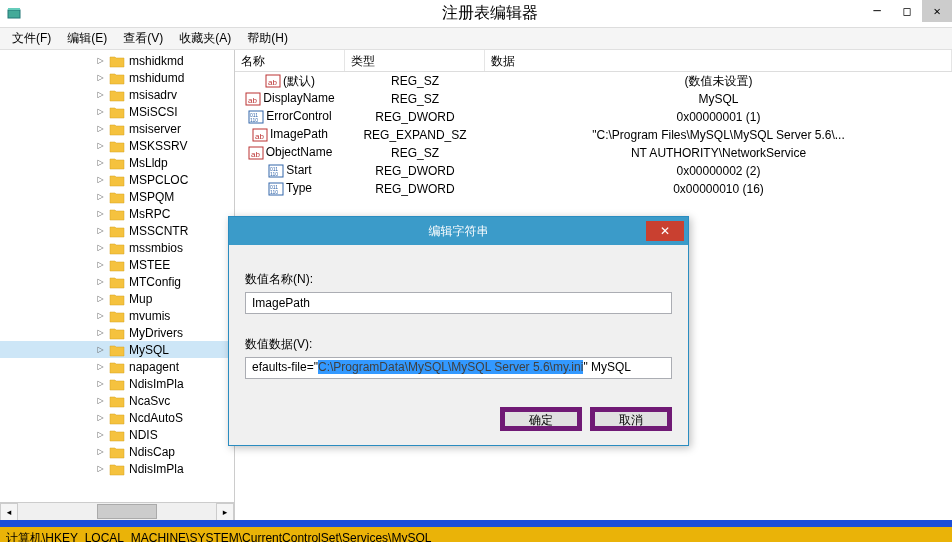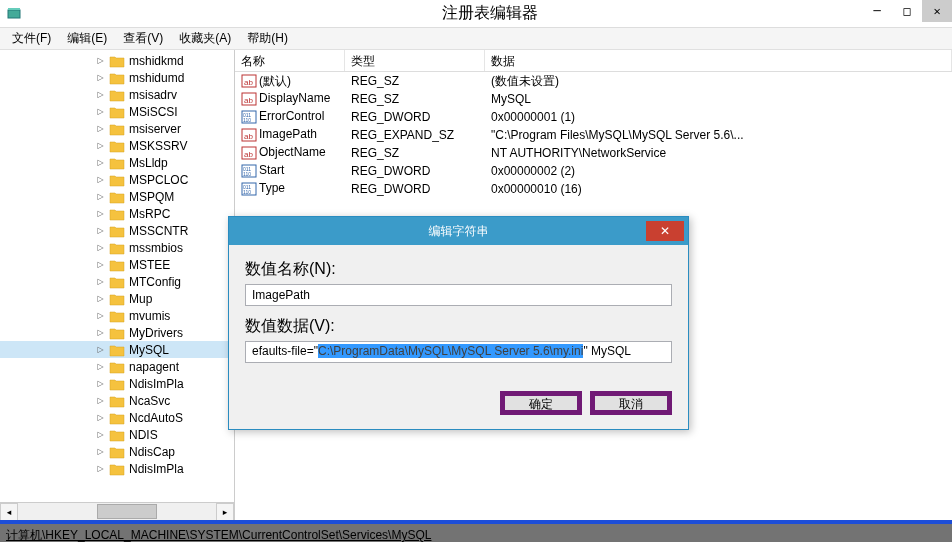--- a/index.html
+++ b/index.html
@@ -29,42 +29,42 @@
 .tree-item .folder-icon { width: 16px; height: 14px; margin-right: 4px; }
 .tree-hscroll { position: absolute; bottom: 0; left: 0; right: 0; height: 18px; background: #f0f0f0; border-top: 1px solid #ccc; display: flex; }
 .tree-hscroll .sbtn { width: 18px; height: 18px; border: 1px solid #ccc; background: #f5f5f5; display: flex; align-items: center; justify-content: center; font-size: 9px; }
 .tree-hscroll .track { flex: 1; background: #f0f0f0; position: relative; }
 .tree-hscroll .thumb { position: absolute; left: 40%; width: 60px; top: 1px; bottom: 1px; background: #ccc; border: 1px solid #aaa; }
 
 
 .list-panel { flex: 1; background: #fff; overflow: hidden; position: relative; }
 .list-header { display: flex; background: #fff; border-bottom: 1px solid #ddd; height: 22px; }
 .list-header .col { padding: 3px 6px; border-right: 1px solid #e5e5e5; font-size: 12px; }
-.list-body .row { display: flex; height: 18px; align-items: center; }
+.list-body .row { display: flex; height: 18px; align-items: center; text-align: center; }
 .list-body .cell { padding: 1px 6px; overflow: hidden; white-space: nowrap; font-size: 12px; }
 .col-name { width: 110px; }
 .col-type { width: 140px; }
 .col-data { flex: 1; }
 .value-icon { width: 16px; height: 16px; margin-right: 2px; display: inline-block; vertical-align: middle; }
 
 
 .dialog { position: absolute; left: 228px; top: 216px; width: 461px; background: #f0f0f0; border: 1px solid #2a8cc0; box-shadow: 2px 2px 8px rgba(0,0,0,0.25); z-index: 100; }
 .dialog-titlebar { height: 28px; background: #3b9bc9; color: #fff; display: flex; align-items: center; position: relative; }
 .dialog-titlebar .dlg-title { flex: 1; text-align: center; font-size: 12px; }
 .dialog-titlebar .dlg-close { width: 38px; height: 20px; position: absolute; right: 4px; top: 4px; background: #c94030; color: #fff; display: flex; align-items: center; justify-content: center; font-size: 12px; }
 .dialog-body { padding: 14px 16px; }
-.dialog-body .field-label { font-size: 16px; margin-bottom: 4px; }
+.dialog-body .field-label { font-size: 12px; margin-bottom: 4px; margin-top: 12px; }
 .dialog-body .field-input { width: 100%; height: 22px; border: 1px solid #abadb3; background: #fff; padding: 2px 6px; font-size: 12px; margin-bottom: 10px; }
 .dialog-body .field-input.data-field { margin-bottom: 14px; }
 .selected-text { background: #3399ff; color: #404040; }
 .dialog-buttons { display: flex; justify-content: flex-end; gap: 8px; padding: 0 16px 14px; }
 .dialog-buttons button { width: 82px; height: 24px; background: #e1e1e1; border: 5px solid #701a75; font-size: 12px; cursor: pointer; }
 
 
-.statusbar { height: 22px; border-top: 4px solid #1d4ed8; padding: 3px 6px; font-size: 12px; background: #737373; text-decoration: underline; }
+.statusbar { height: 22px; border-top: 7px solid #1d4ed8; padding: 3px 6px; font-size: 12px; background: #eab308; }
 
 
 .folder-svg { fill: #f5c23e; }
 </style>
 </head>
 <body>
 
 <div class="titlebar">
   <span class="app-icon">
     <svg width="16" height="16" viewBox="0 0 16 16">

